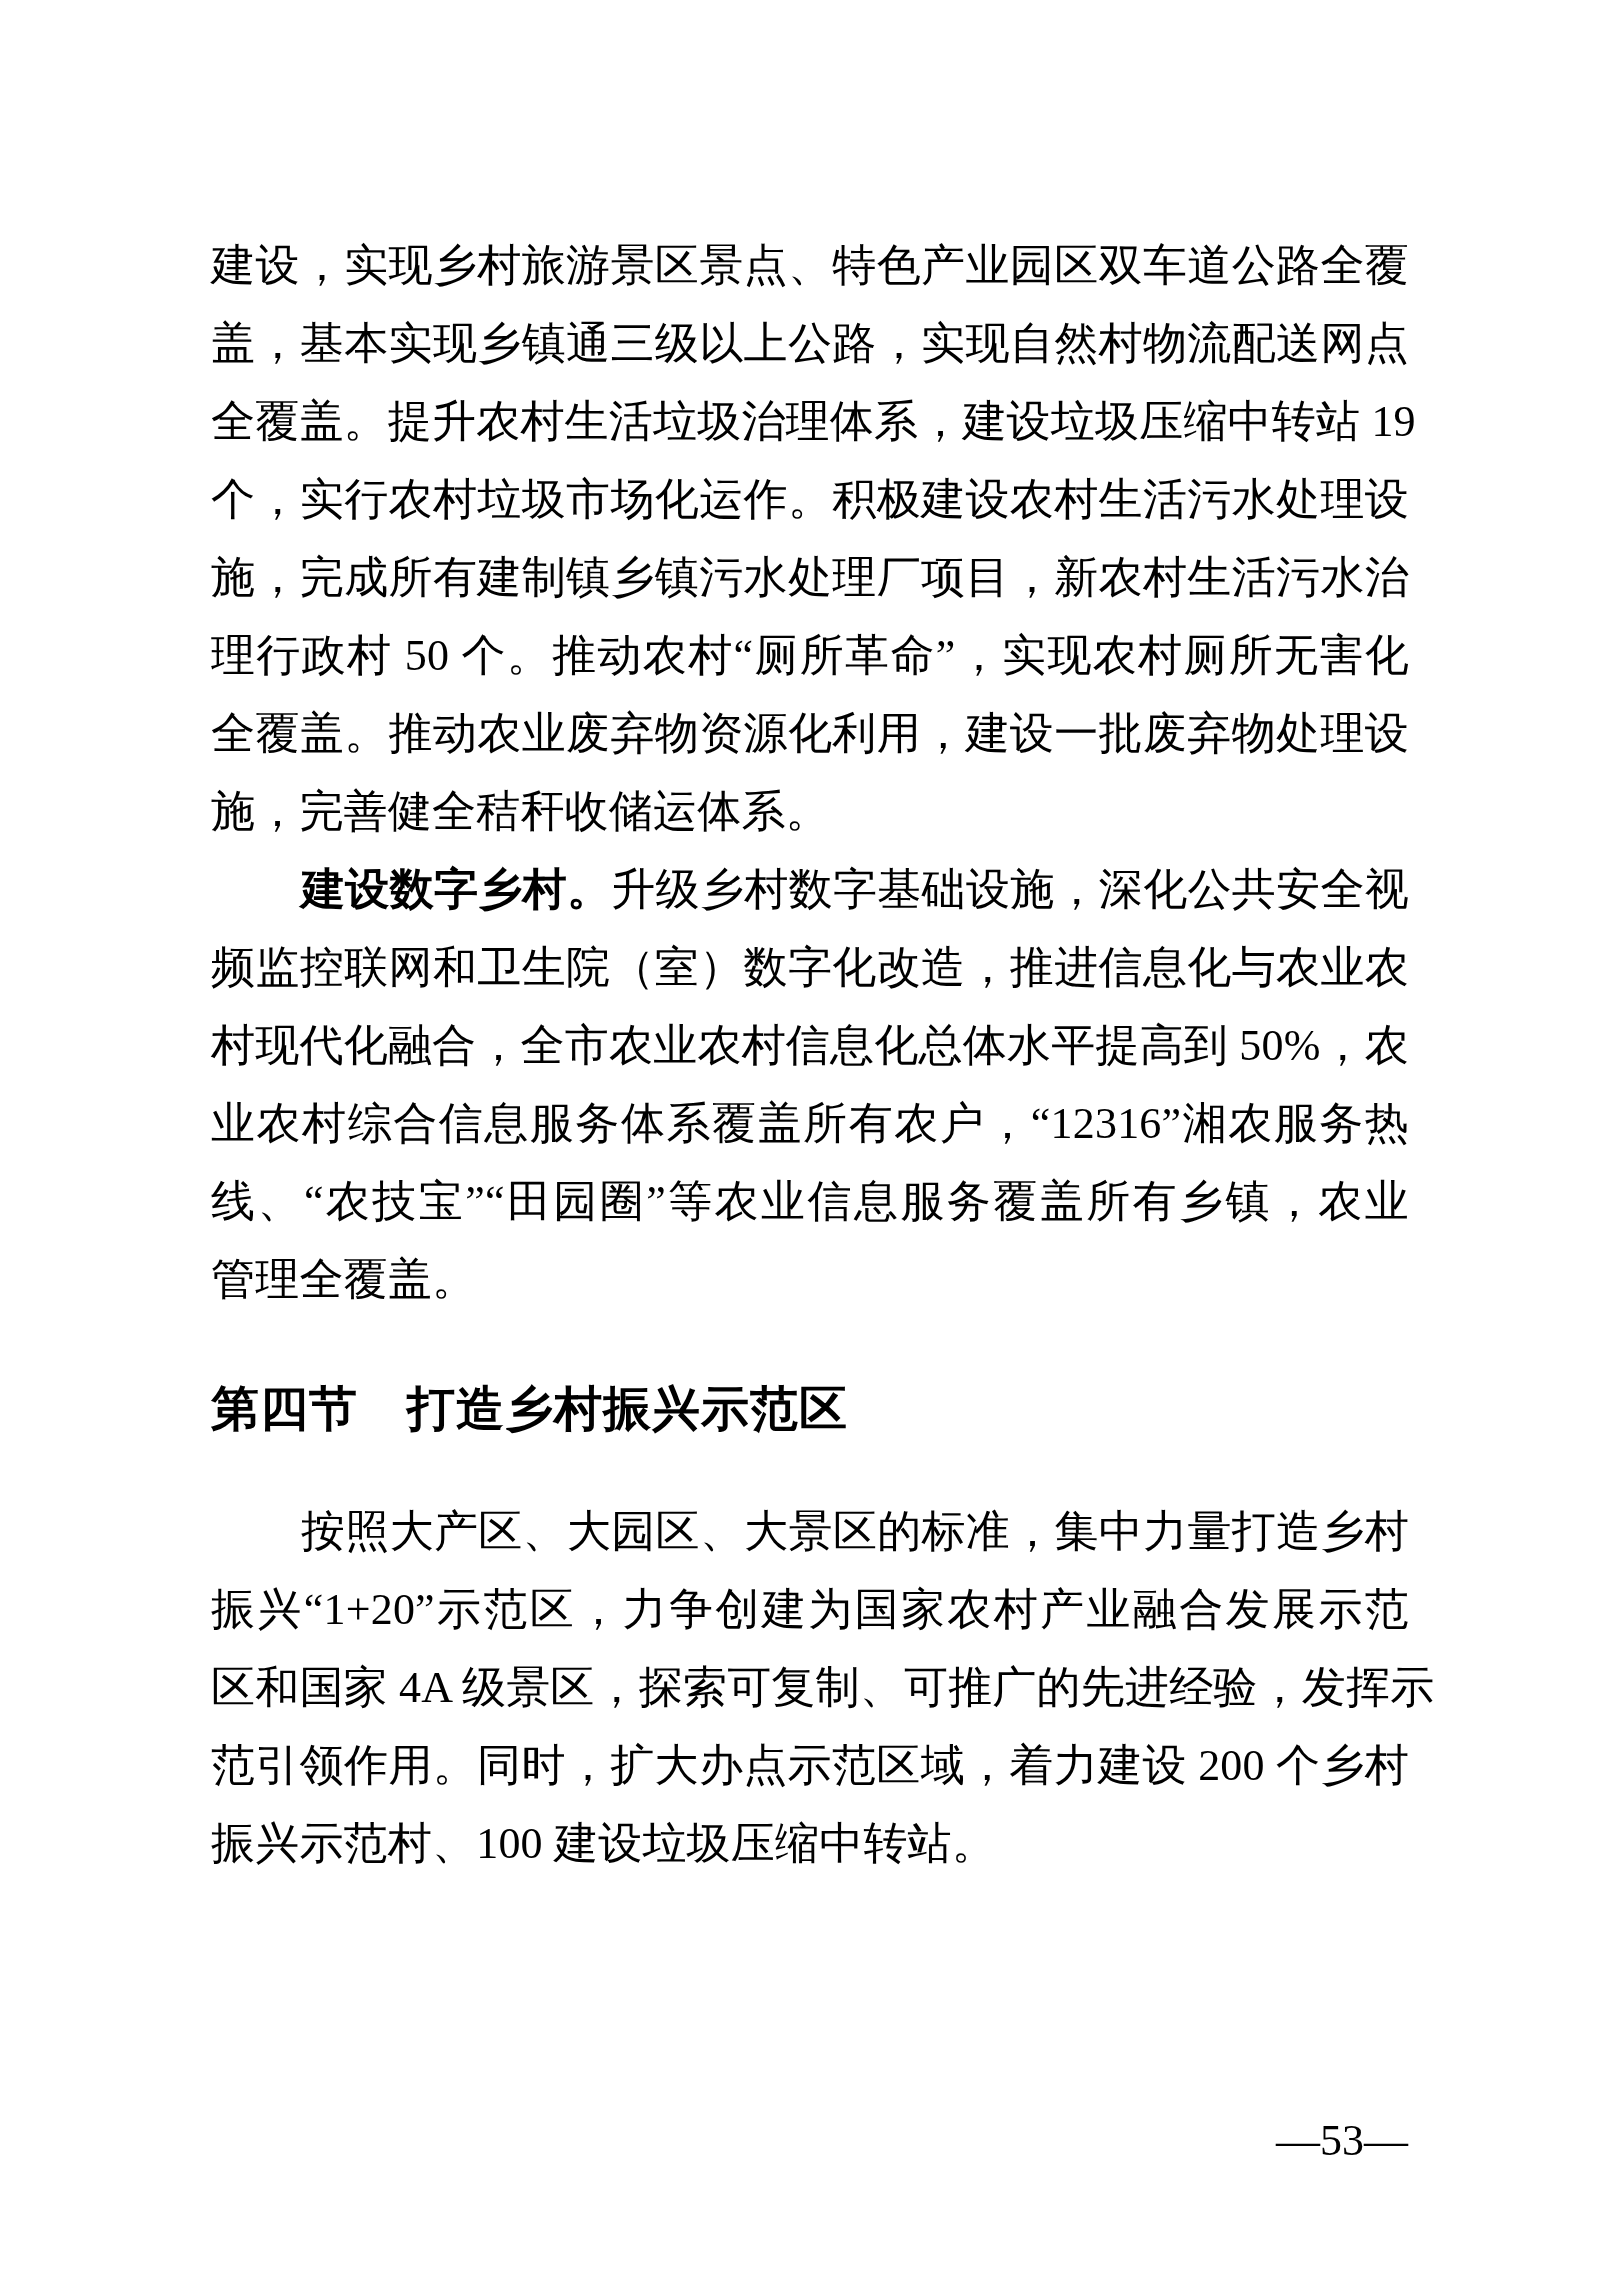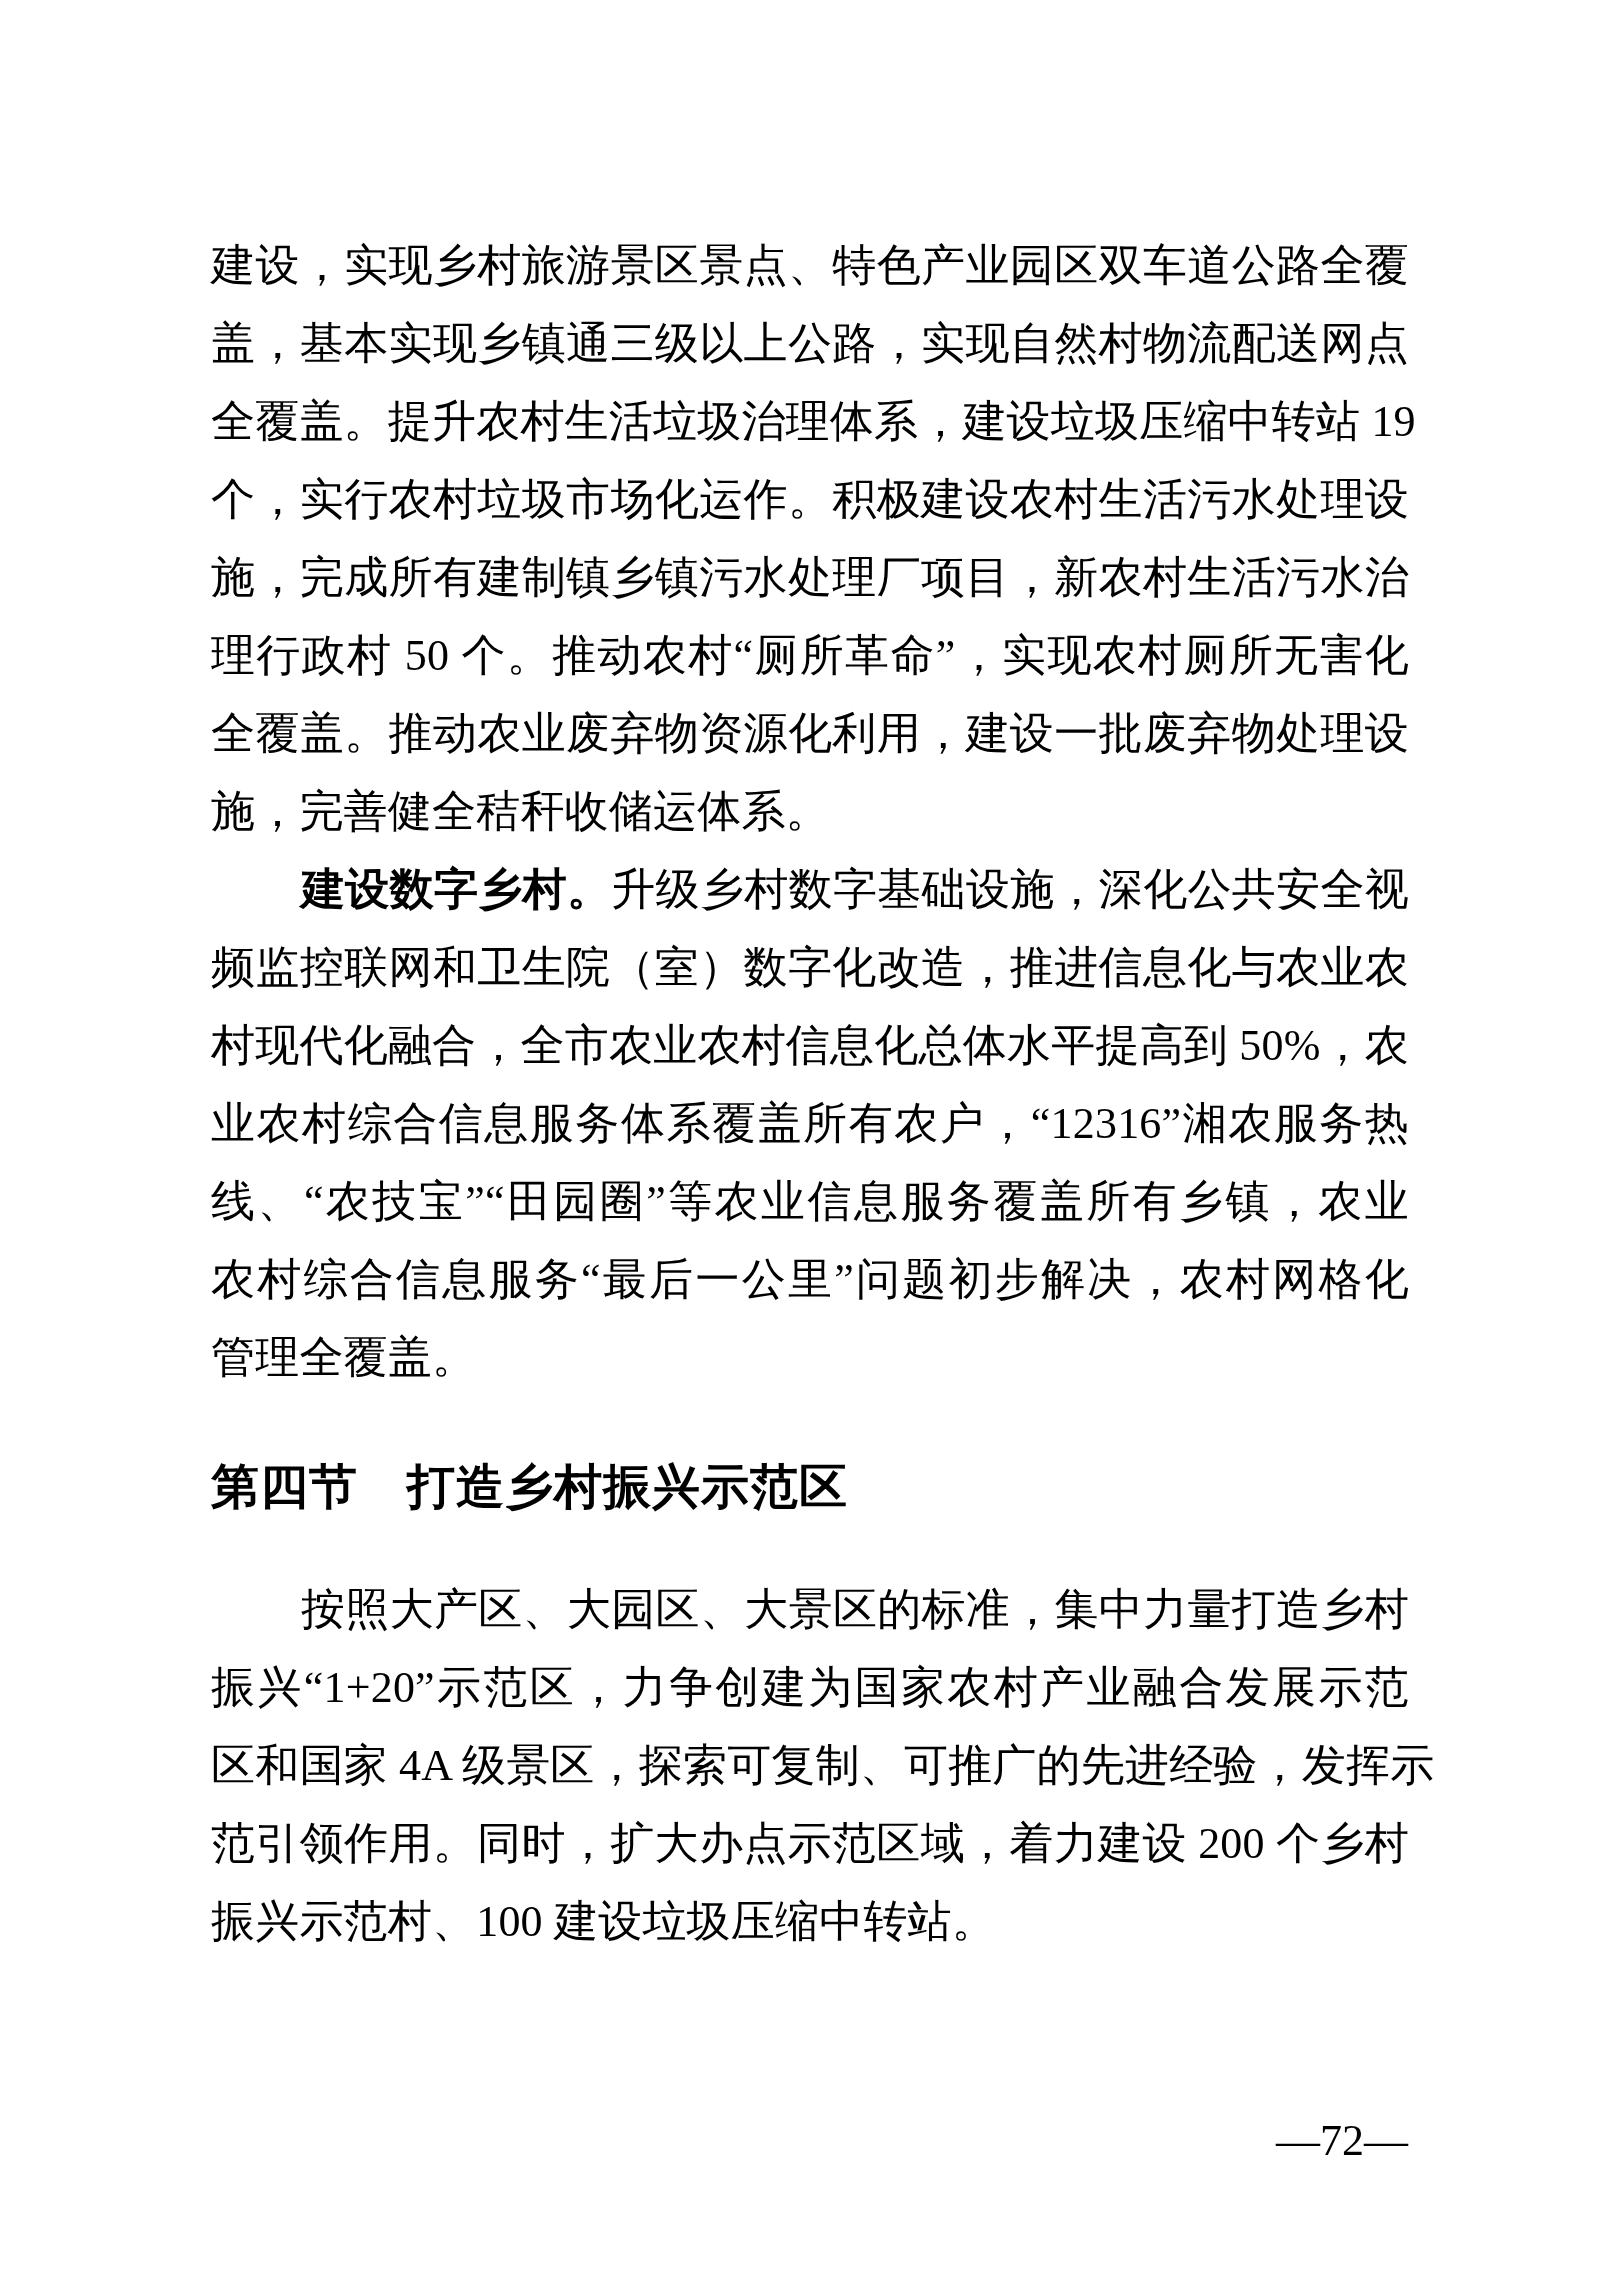--- a/index.html
+++ b/index.html
@@ -85,32 +85,31 @@
     </section>
 
     <section class="para">
       <div class="line indent">
         <span class="lead-bold">建设数字乡村。</span><span>升级乡村数字基础设施，深化公共安全视</span>
       </div>
       <div class="line">频监控联网和卫生院（室）数字化改造，推进信息化与农业农</div>
       <div class="line">村现代化融合，全市农业农村信息化总体水平提高到 50%，农</div>
       <div class="line">业农村综合信息服务体系覆盖所有农户，“12316”湘农服务热</div>
       <div class="line">线、“农技宝”“田园圈”等农业信息服务覆盖所有乡镇，农业</div>
-      <div class="line">农村综合信息服务“最后一公里”问题初步解决，农村网格化</div>
       <div class="line short">管理全覆盖。</div>
     </section>
 
     <h2 class="section-heading">第四节　打造乡村振兴示范区</h2>
 
     <section class="para">
       <div class="line indent">按照大产区、大园区、大景区的标准，集中力量打造乡村</div>
       <div class="line">振兴“1+20”示范区，力争创建为国家农村产业融合发展示范</div>
       <div class="line">区和国家 4A 级景区，探索可复制、可推广的先进经验，发挥示</div>
       <div class="line">范引领作用。同时，扩大办点示范区域，着力建设 200 个乡村</div>
       <div class="line short">振兴示范村、100 建设垃圾压缩中转站。</div>
     </section>
 
   </div>
 
-  <div class="page-number">—72—</div>
+  <div class="page-number">—53—</div>
 
 </div>
 
 
 </body></html>

